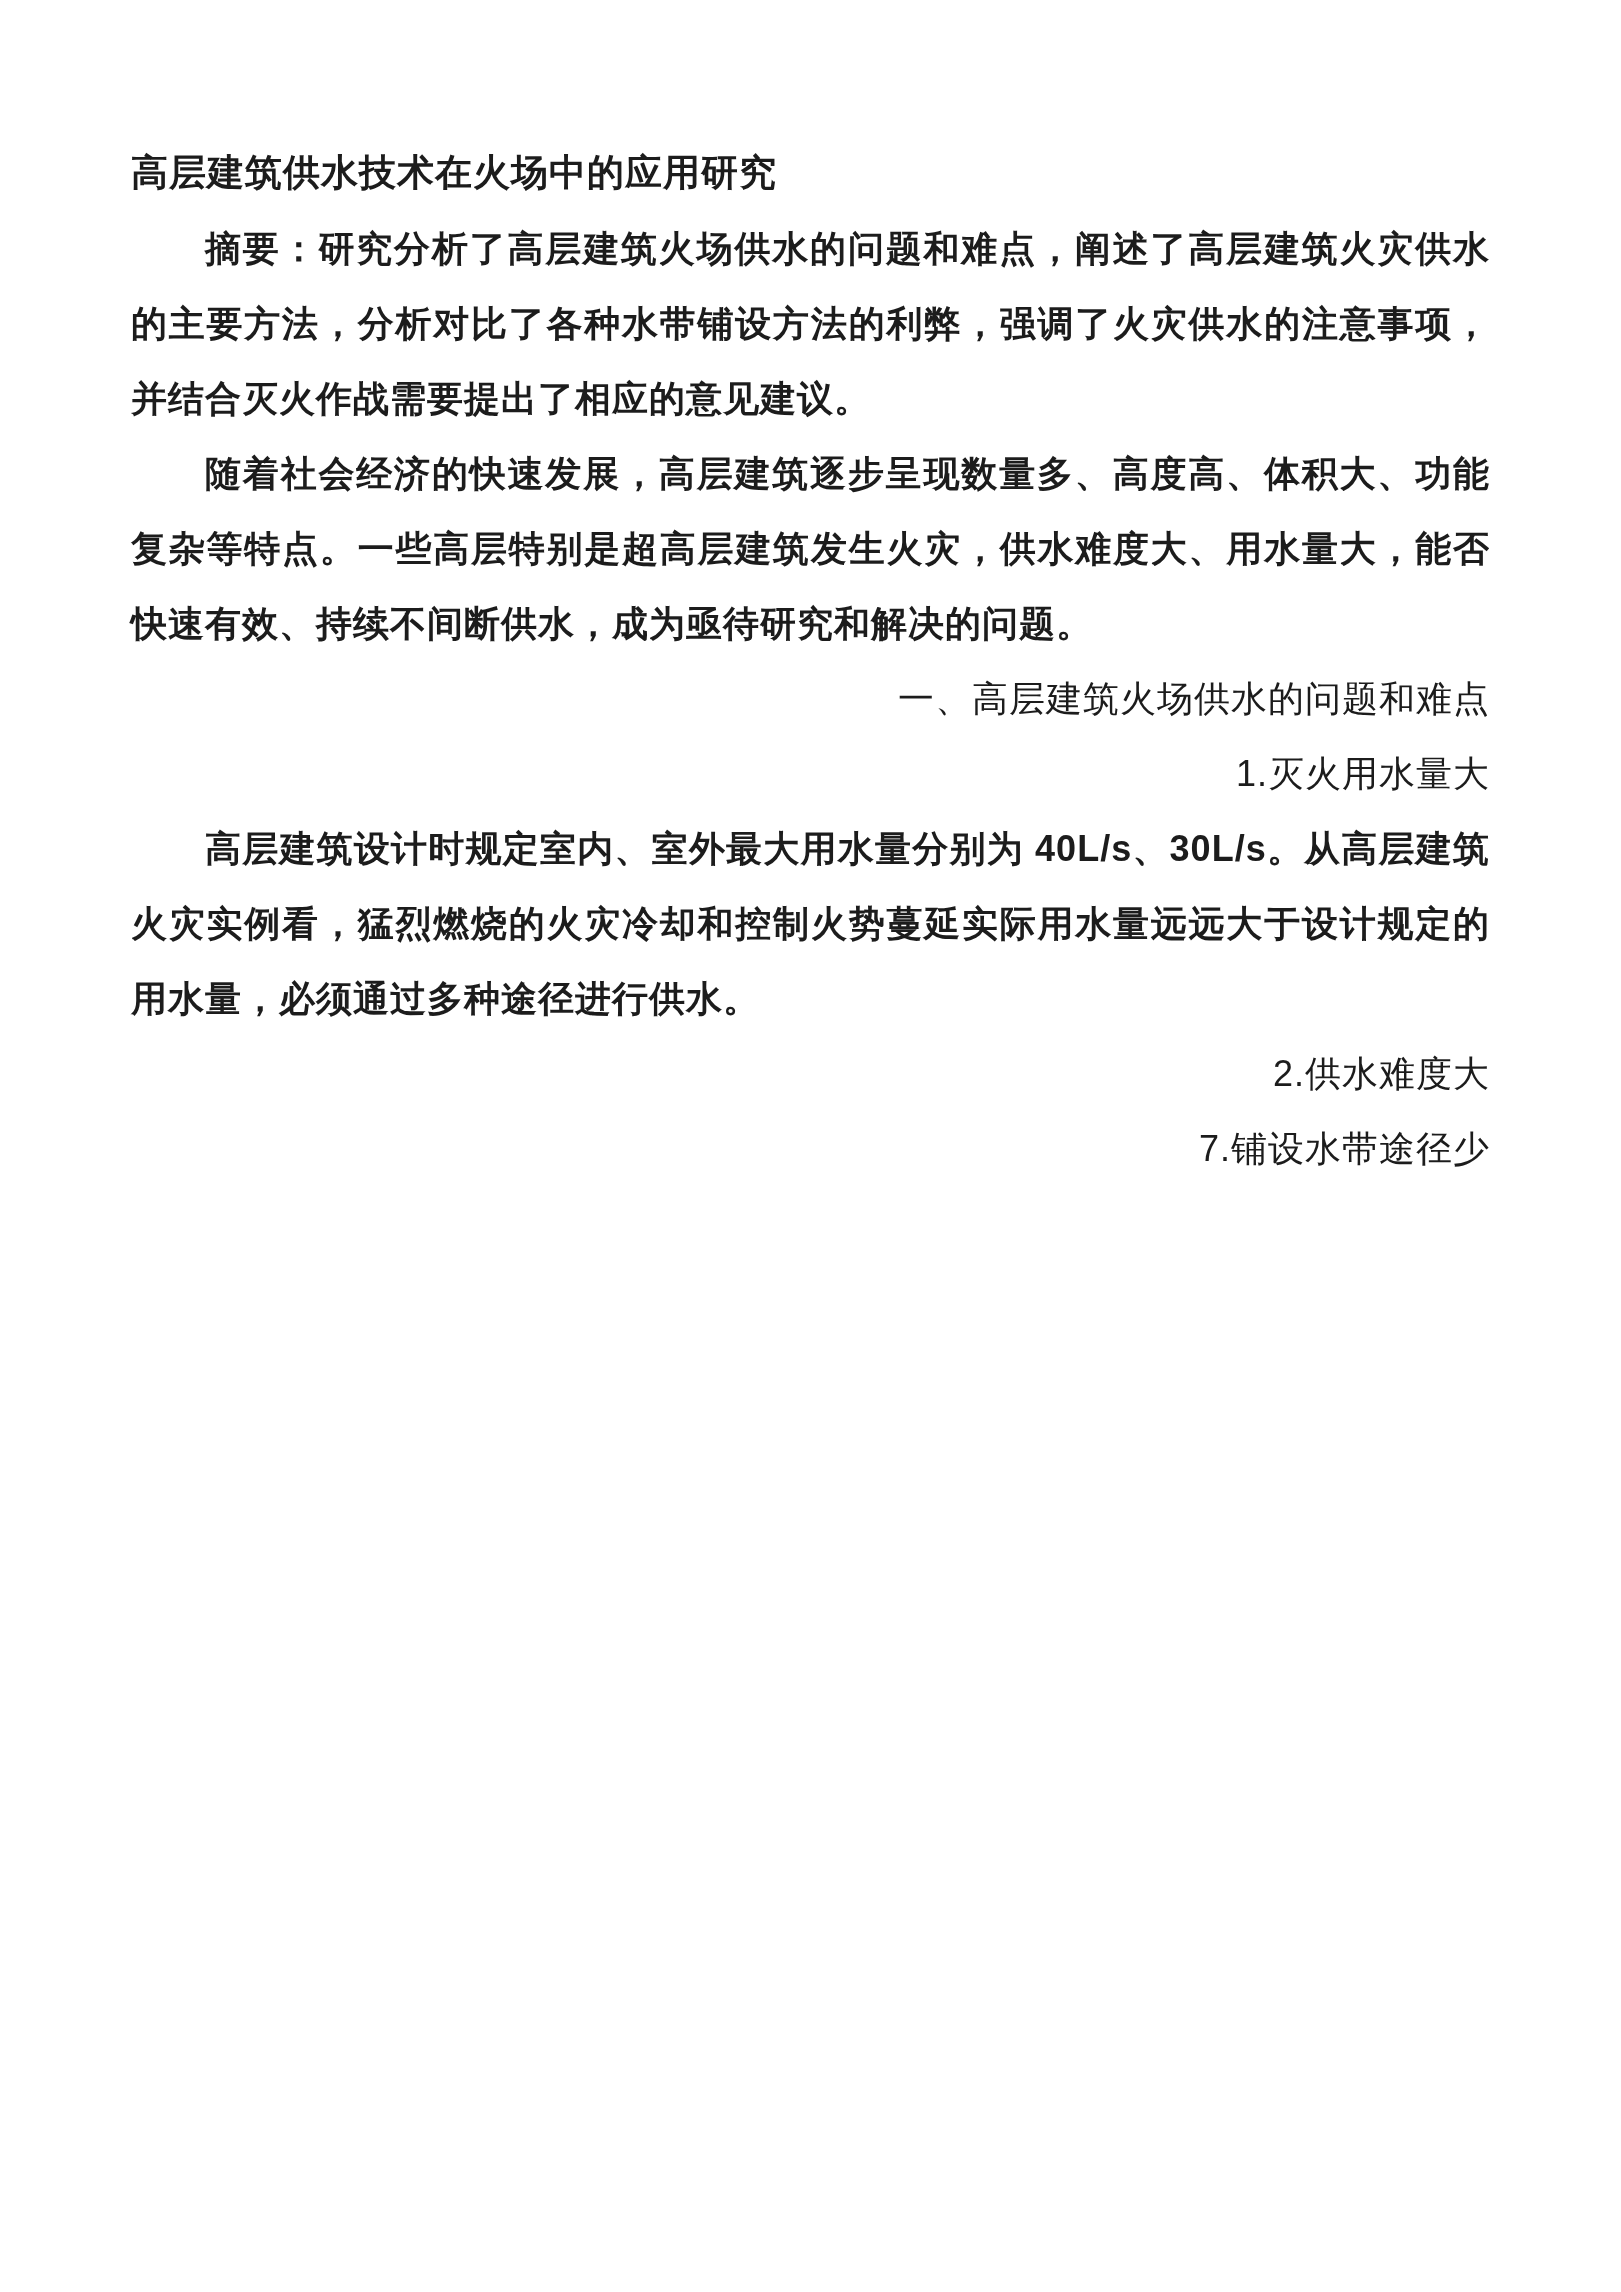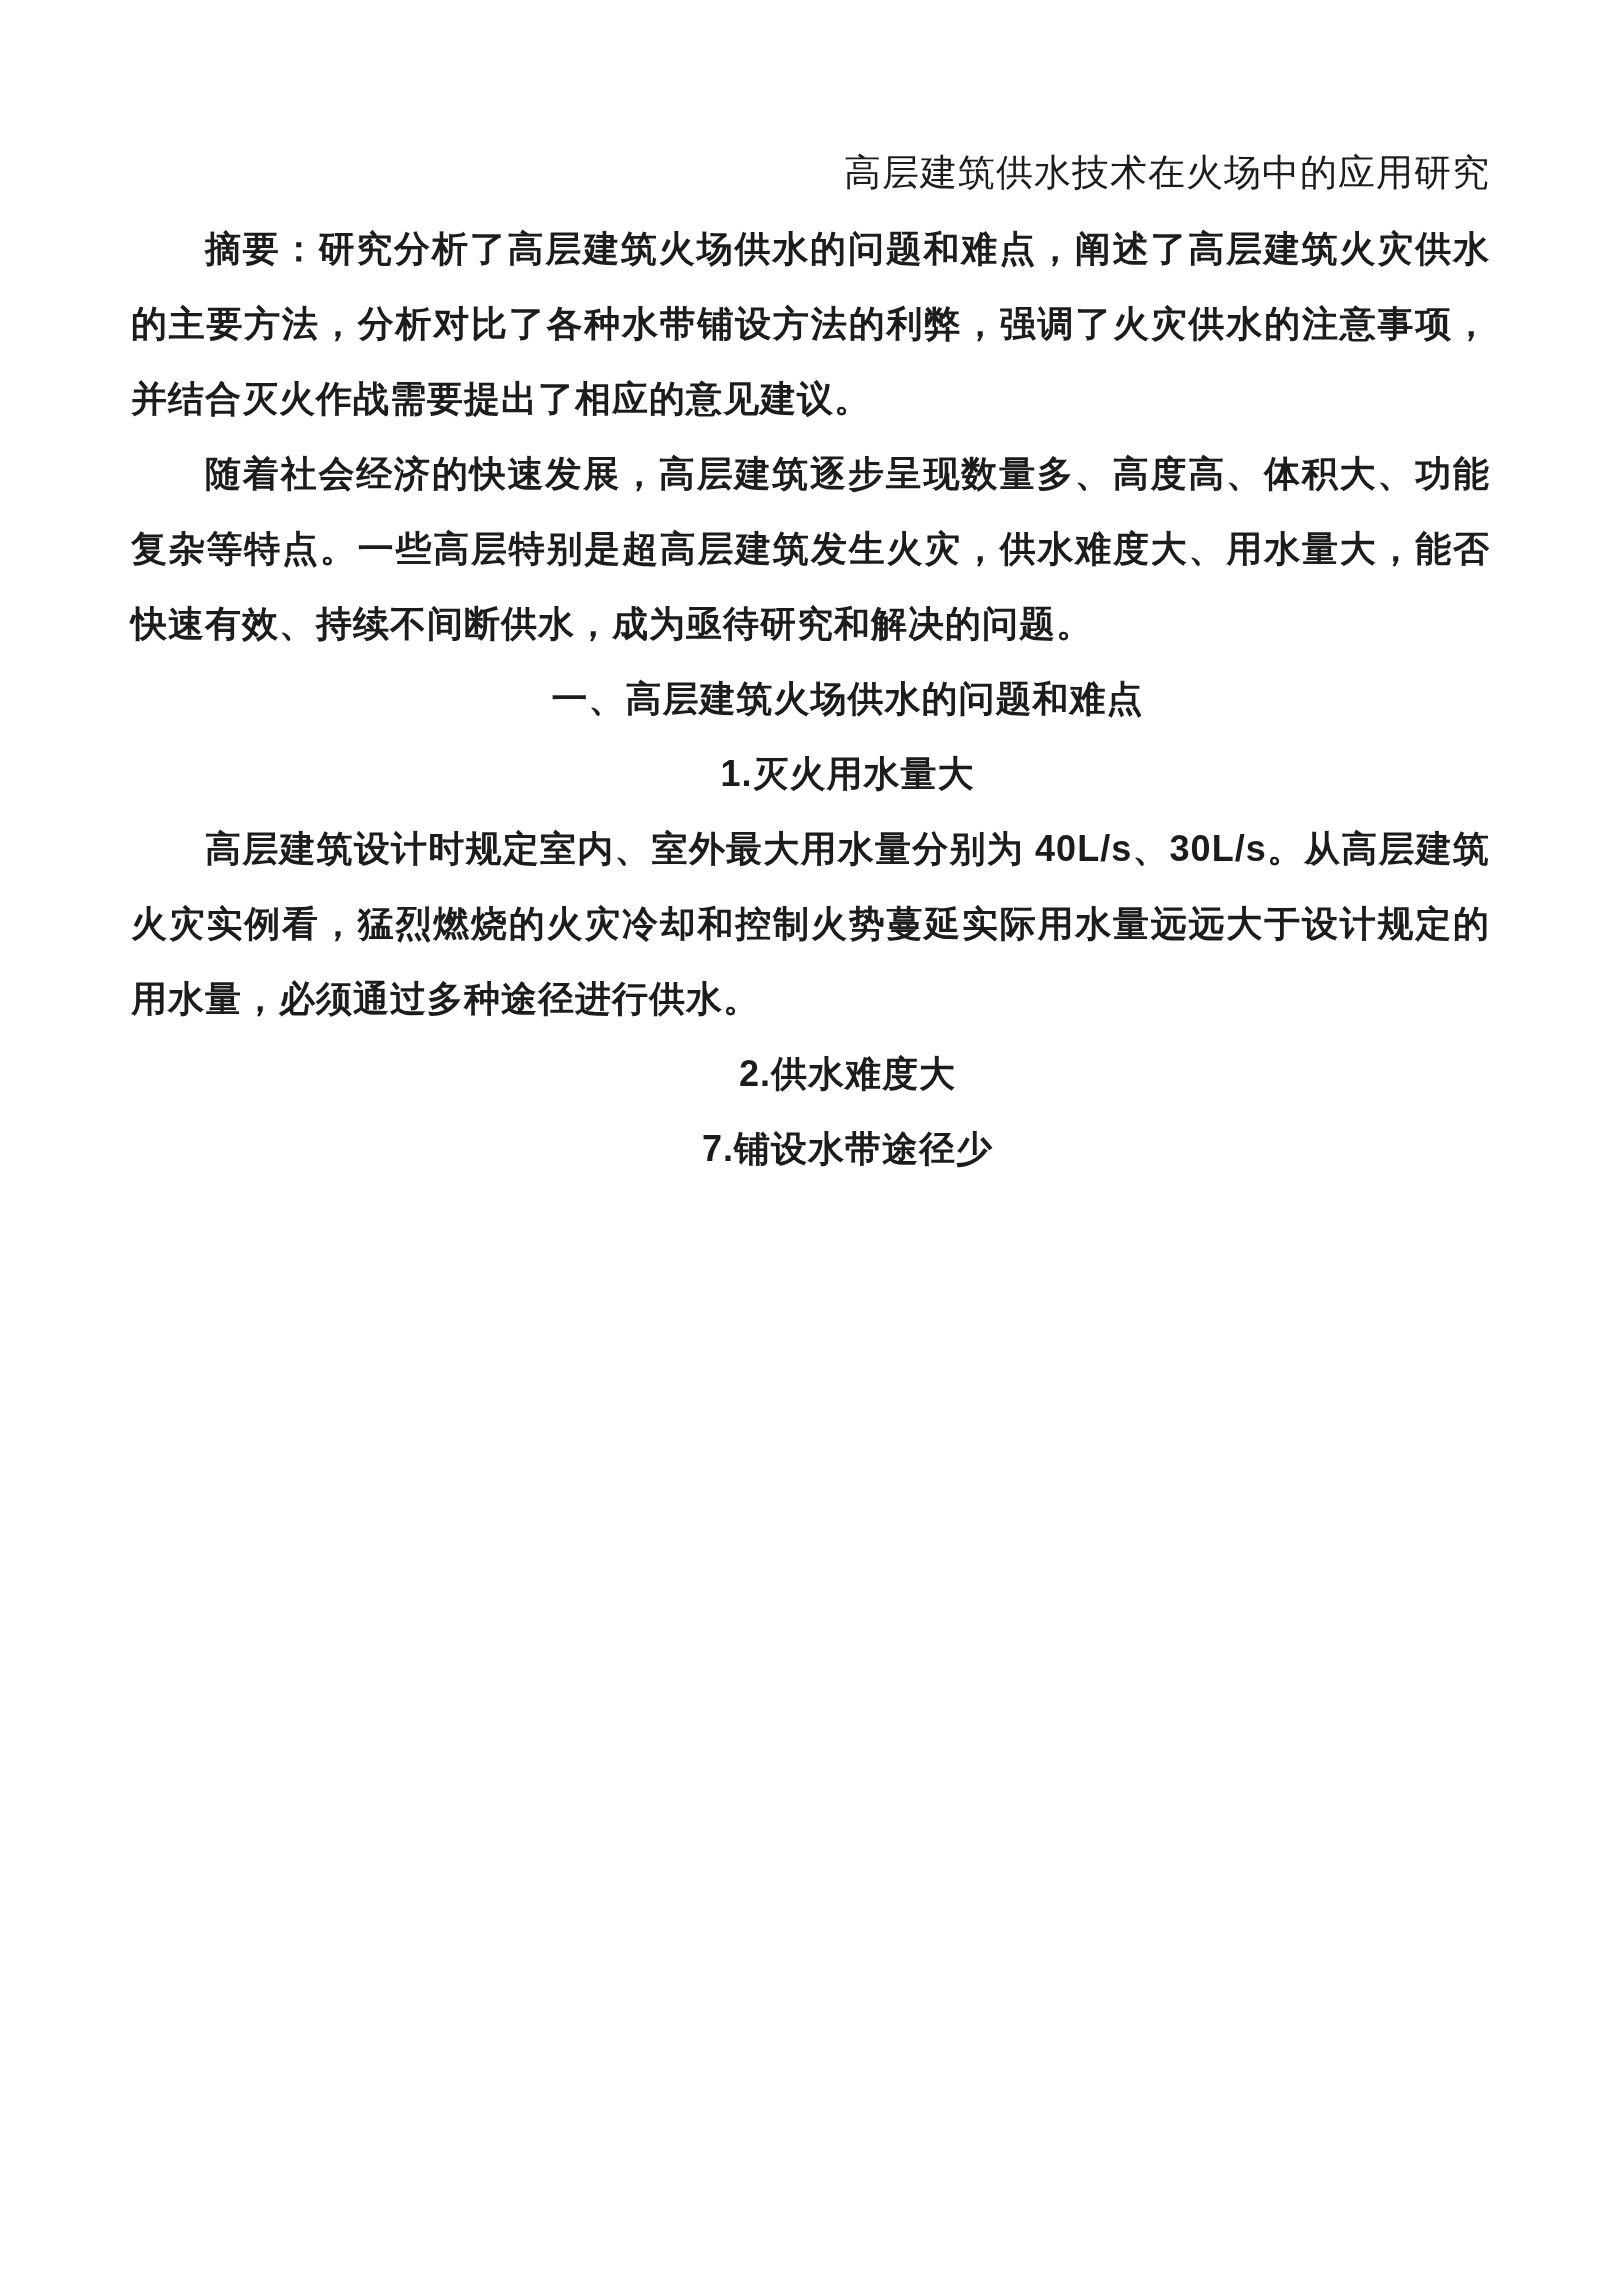--- a/index.html
+++ b/index.html
@@ -14,43 +14,43 @@
       width: 1621px;
       height: 2293px;
       background: #ffffff;
       color: #1c1c1c;
       padding: 135px 131px 0 131px;
       overflow: hidden;
     }
 
     .doc-title {
       font-size: 37px;
-      font-weight: 400;
+      font-weight: 700;
       line-height: 76px;
-      text-align: right;
+      text-align: left;
       text-indent: 0;
       letter-spacing: 1px;
     }
 
     .body-para,
     .section-heading,
     .sub-heading {
       font-size: 36px;
       line-height: 75px;
       text-align: justify;
       text-justify: inter-ideograph;
       text-indent: 74px; 
       letter-spacing: 1px;
       word-break: break-all;
     }
 
     .section-heading,
     .sub-heading {
-      font-weight: 700;
-      text-align: center;
+      font-weight: 400;
+      text-align: right;
     }
 
     .body-para {
       font-weight: 700;
     }
   </style>
 </head>
 <body>
 
 <div class="page">

